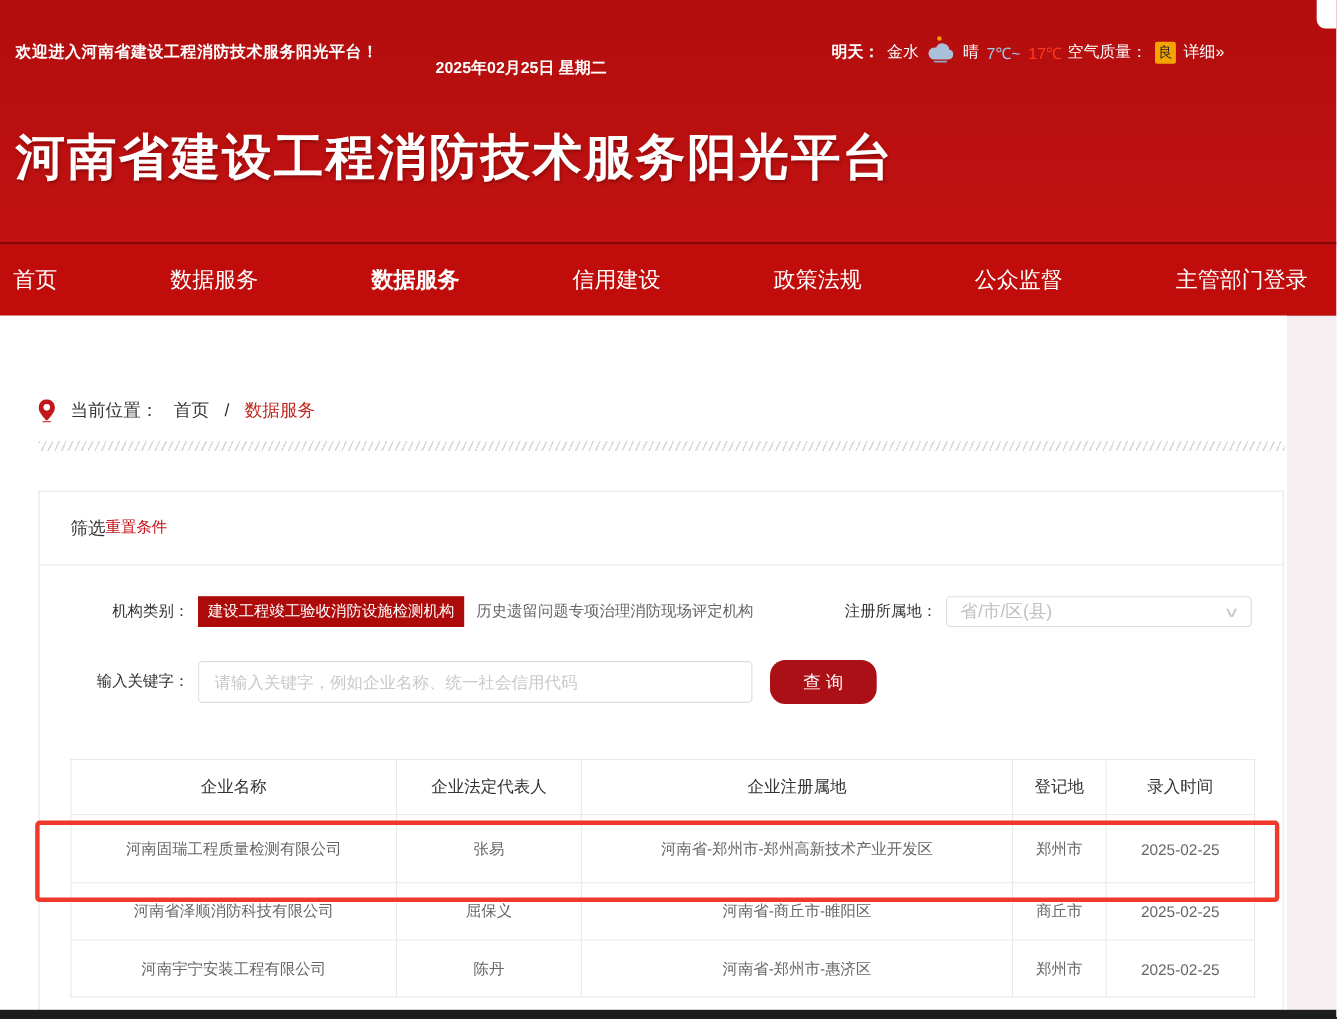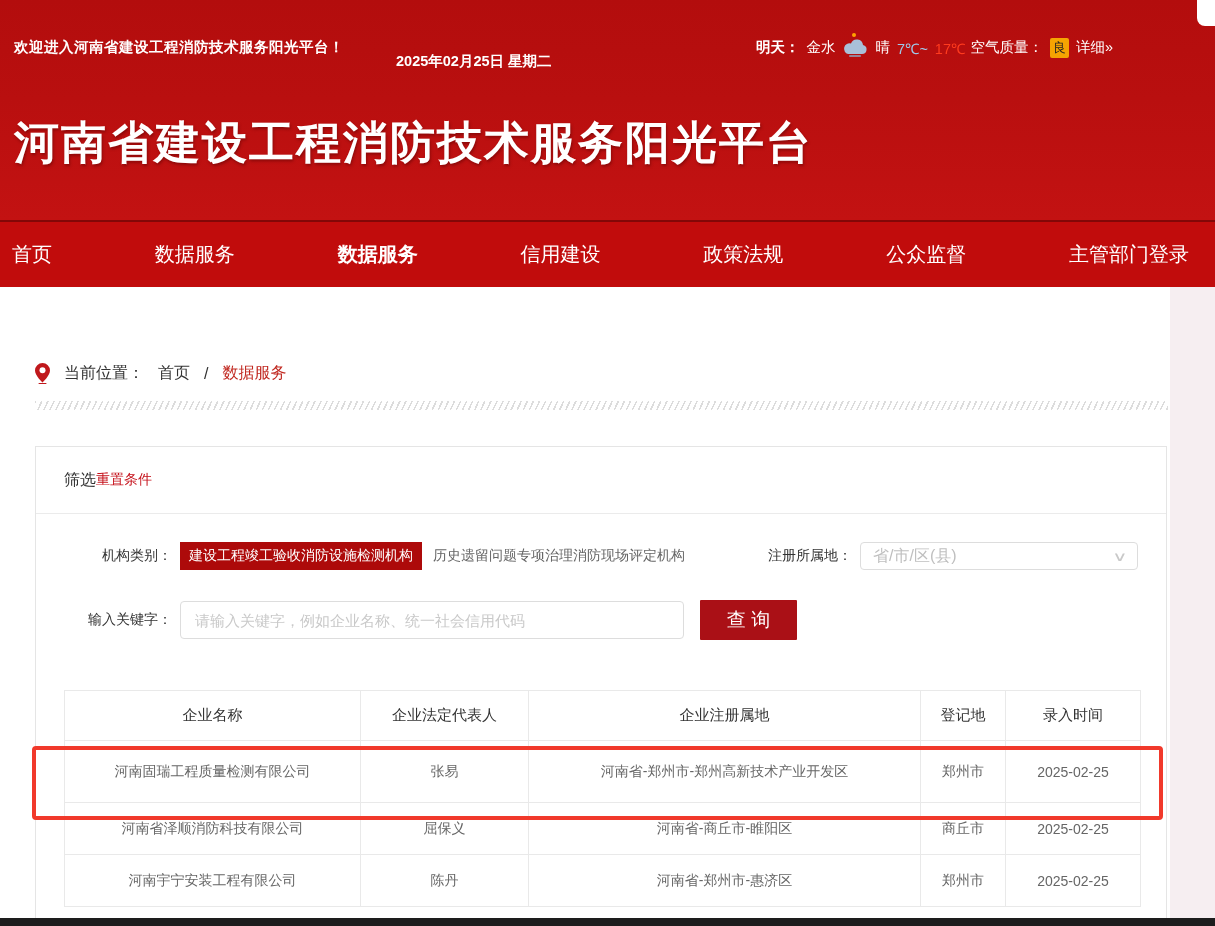--- a/index.html
+++ b/index.html
@@ -104,22 +104,22 @@
   .chevron { color:#c9c9c9; font-size:13px; transform:scaleX(1.6); }
   .keyword-input {
     margin-left:8px; width:504px; height:38px;
     border:1px solid #ddd; border-radius:4px;
     padding:0 14px; font-size:15px; color:#333; outline:none;
     font-family:"Liberation Sans", sans-serif;
   }
   .keyword-input::placeholder { color:#c9c9c9; }
   .search-btn {
     margin-left:16px; width:97px; height:40px;
-    background:#aa1016; color:#fff; border:none; border-radius:1px;
-    font-size:19px; cursor:pointer; font-family:"Liberation Sans", sans-serif;
+    background:#aa1016; color:#fff; border:none; border-radius:14px;
+    font-size:16px; cursor:pointer; font-family:"Liberation Sans", sans-serif;
     white-space:nowrap;
   }
   
   .data-table {
     margin:50px 28px 0; width:1076px;
     border-collapse:collapse; table-layout:fixed;
   }
   .data-table th, .data-table td {
     border:1px solid #e9e9e9; text-align:center;
     font-weight:normal; overflow:hidden; white-space:nowrap;

